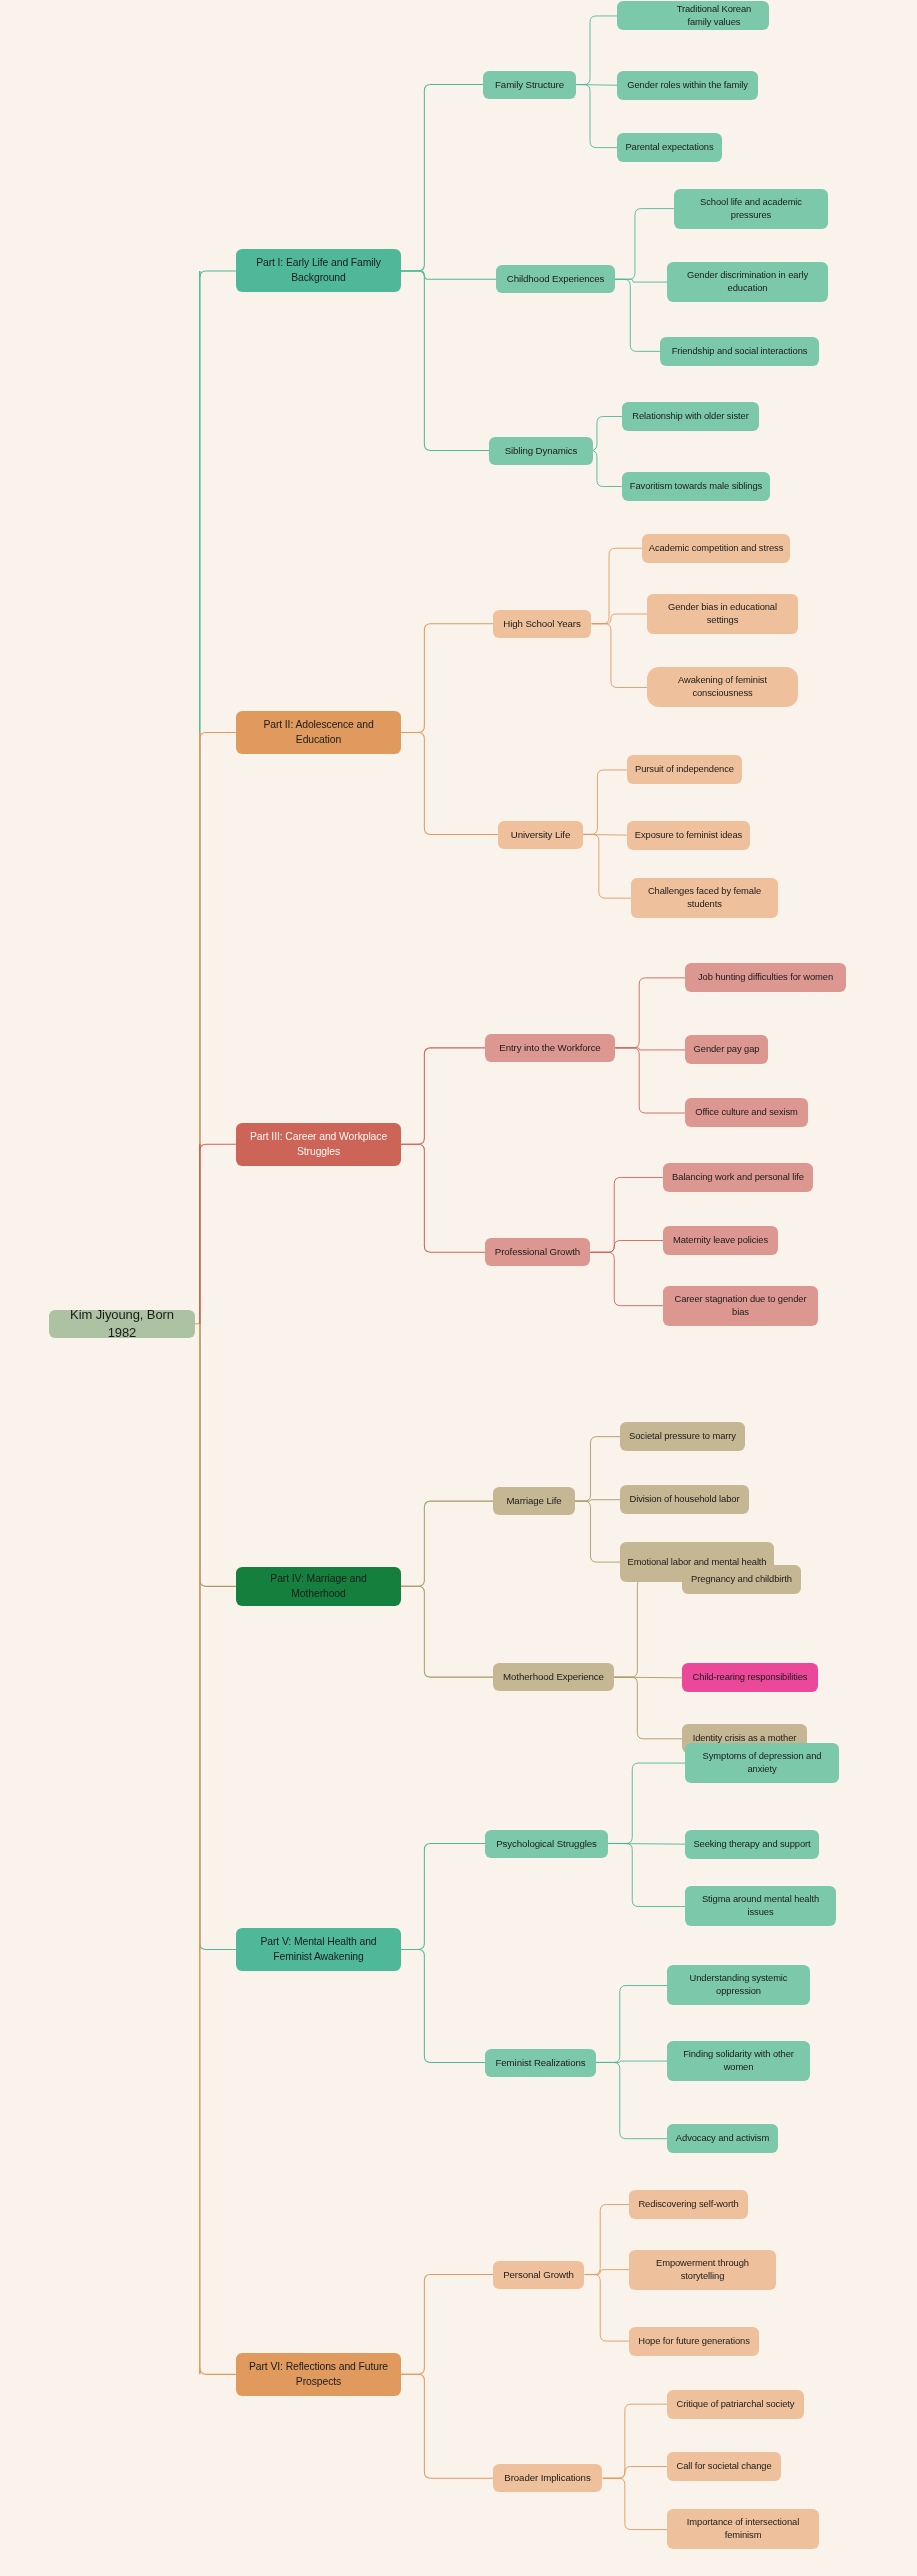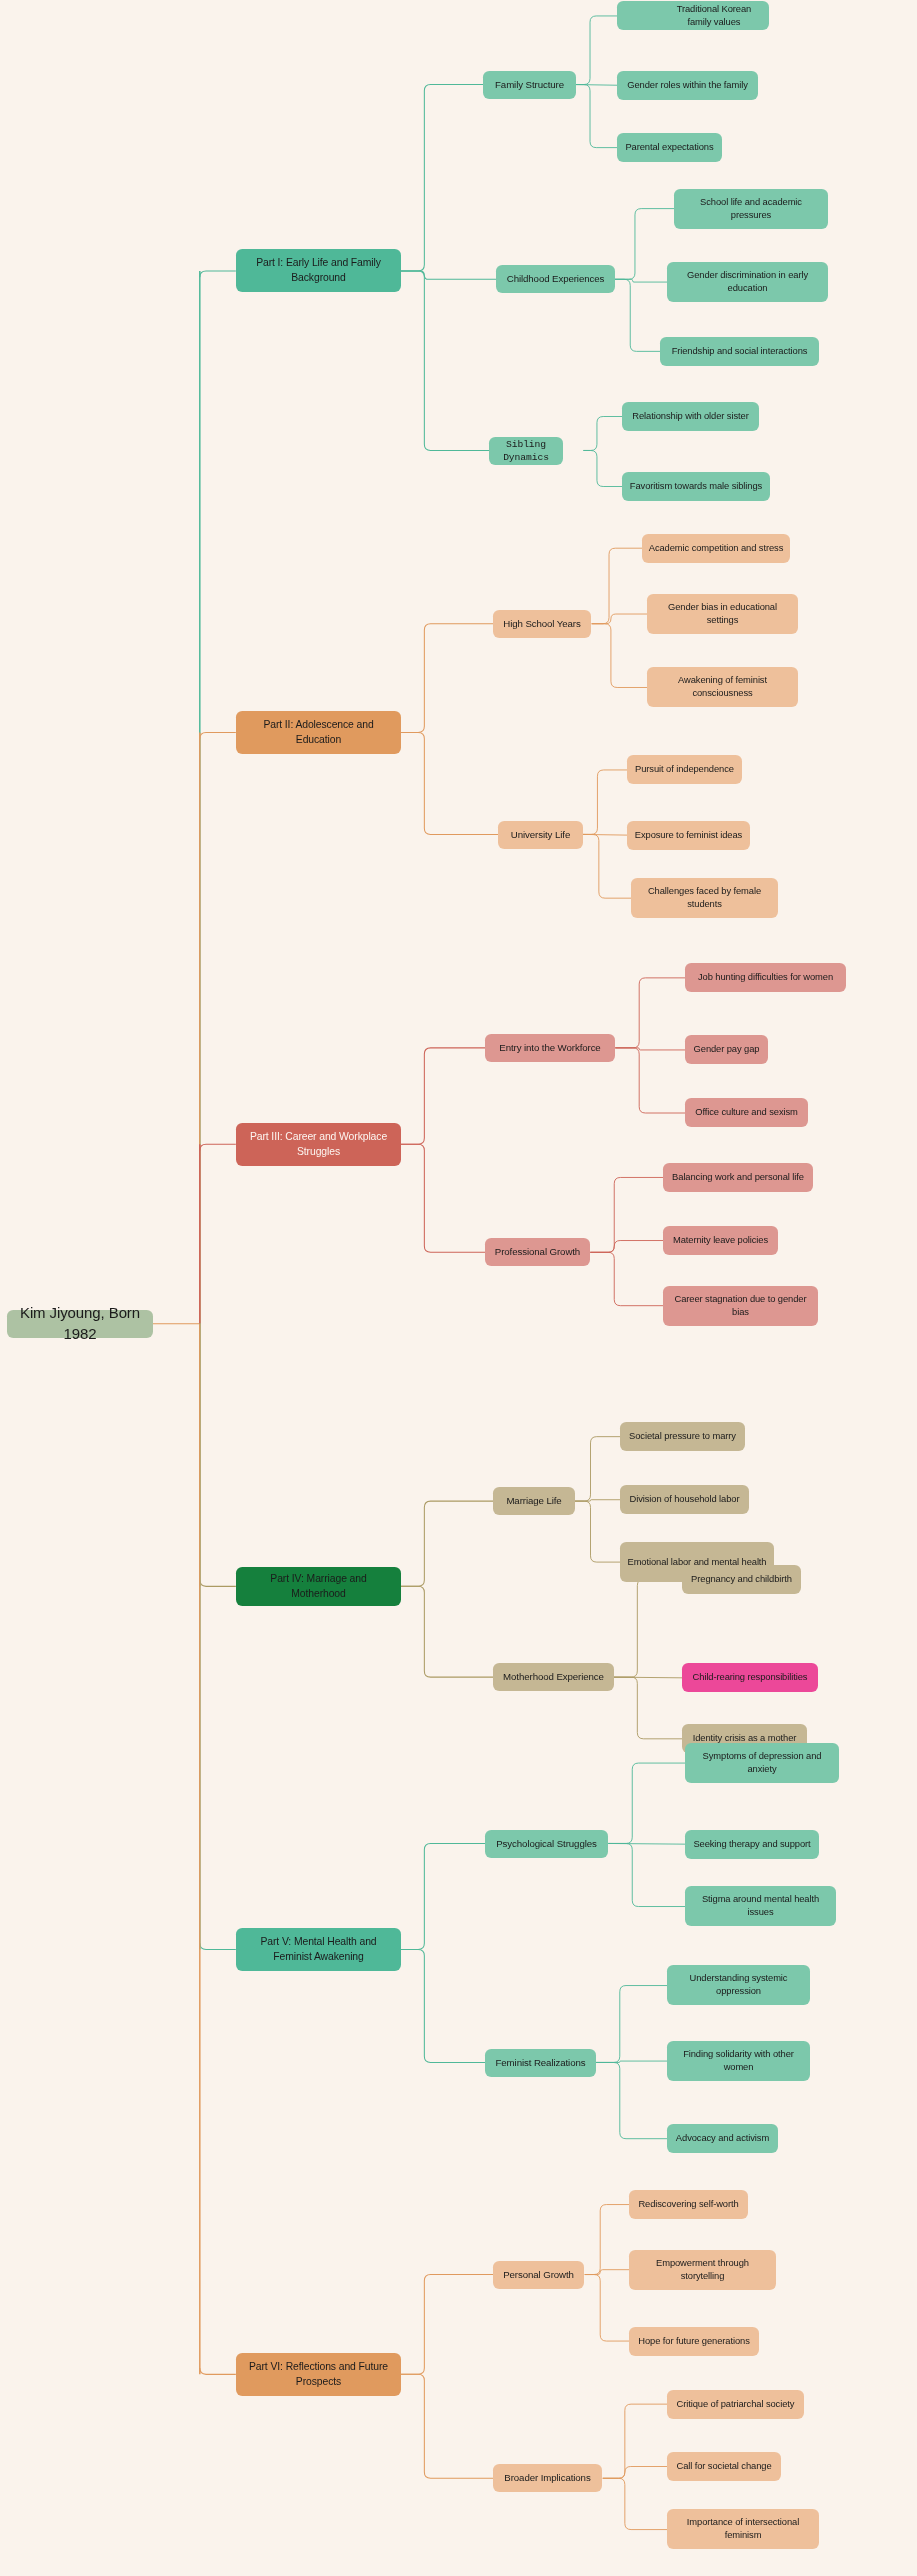--- a/index.html
+++ b/index.html
@@ -36,21 +36,22 @@
     display: flex;
     align-items: center;
     justify-content: center;
     text-align: center;
     line-height: 1.38;
     color: #1b1b1b;
     padding: 2.8px 6.2px;
     letter-spacing: -0.1px;
   }
   .node-root {
-    font-size: 15px;
+    font-size: 13px;
+    margin-left: 42px;
   }
   .node-part {
     font-size: 10.4px;
   }
   .node-sub {
     font-size: 9.7px;
   }
   .node-leaf {
     font-size: 9.4px;
   }
@@ -149,42 +150,42 @@
     </div>
     <div class="node node-leaf" style="left: 674px; top: 189px; width: 154px; height: 40px; background: rgb(124, 200, 171);">
       <span>School life and academic pressures</span>
     </div>
     <div class="node node-leaf" style="left: 667px; top: 262px; width: 161px; height: 40px; background: rgb(124, 200, 171);">
       <span>Gender discrimination in early education</span>
     </div>
     <div class="node node-leaf" style="left: 660px; top: 337px; width: 159px; height: 29px; background: rgb(124, 200, 171);">
       <span>Friendship and social interactions</span>
     </div>
-    <div class="node node-sub" style="left: 489px; top: 437px; width: 74px; height: 28px; background: rgb(124, 200, 171); font-family: Liberation Mono, monospace;">
+    <div class="node node-sub" style="left: 489px; top: 437px; width: 104px; height: 28px; background: rgb(124, 200, 171);">
       <span>Sibling Dynamics</span>
     </div>
     <div class="node node-leaf" style="left: 622px; top: 402px; width: 137px; height: 29px; background: rgb(124, 200, 171);">
       <span>Relationship with older sister</span>
     </div>
     <div class="node node-leaf" style="left: 622px; top: 472px; width: 148px; height: 29px; background: rgb(124, 200, 171);">
       <span>Favoritism towards male siblings</span>
     </div>
     <div class="node node-part" style="left: 236px; top: 711px; width: 165px; height: 43px; background: rgb(224, 154, 94); color: rgb(27, 27, 27);">
       <span>Part II: Adolescence and Education</span>
     </div>
     <div class="node node-sub" style="left: 493px; top: 610px; width: 98px; height: 28px; background: rgb(238, 192, 155);">
       <span>High School Years</span>
     </div>
     <div class="node node-leaf" style="left: 642px; top: 534px; width: 148px; height: 29px; background: rgb(238, 192, 155);">
       <span>Academic competition and stress</span>
     </div>
     <div class="node node-leaf" style="left: 647px; top: 594px; width: 151px; height: 40px; background: rgb(238, 192, 155);">
       <span>Gender bias in educational settings</span>
     </div>
-    <div class="node node-leaf" style="left: 647px; top: 667px; width: 151px; height: 40px; background: rgb(238, 192, 155);">
+    <div class="node node-leaf" style="left: 647px; top: 667px; width: 151px; height: 40px; background: rgb(238, 192, 155); border-radius: 12px;">
       <span>Awakening of feminist consciousness</span>
     </div>
     <div class="node node-sub" style="left: 498px; top: 821px; width: 85px; height: 28px; background: rgb(238, 192, 155);">
       <span>University Life</span>
     </div>
     <div class="node node-leaf" style="left: 627px; top: 755px; width: 115px; height: 29px; background: rgb(238, 192, 155);">
       <span>Pursuit of independence</span>
     </div>
     <div class="node node-leaf" style="left: 627px; top: 821px; width: 123px; height: 29px; background: rgb(238, 192, 155);">
       <span>Exposure to feminist ideas</span>

